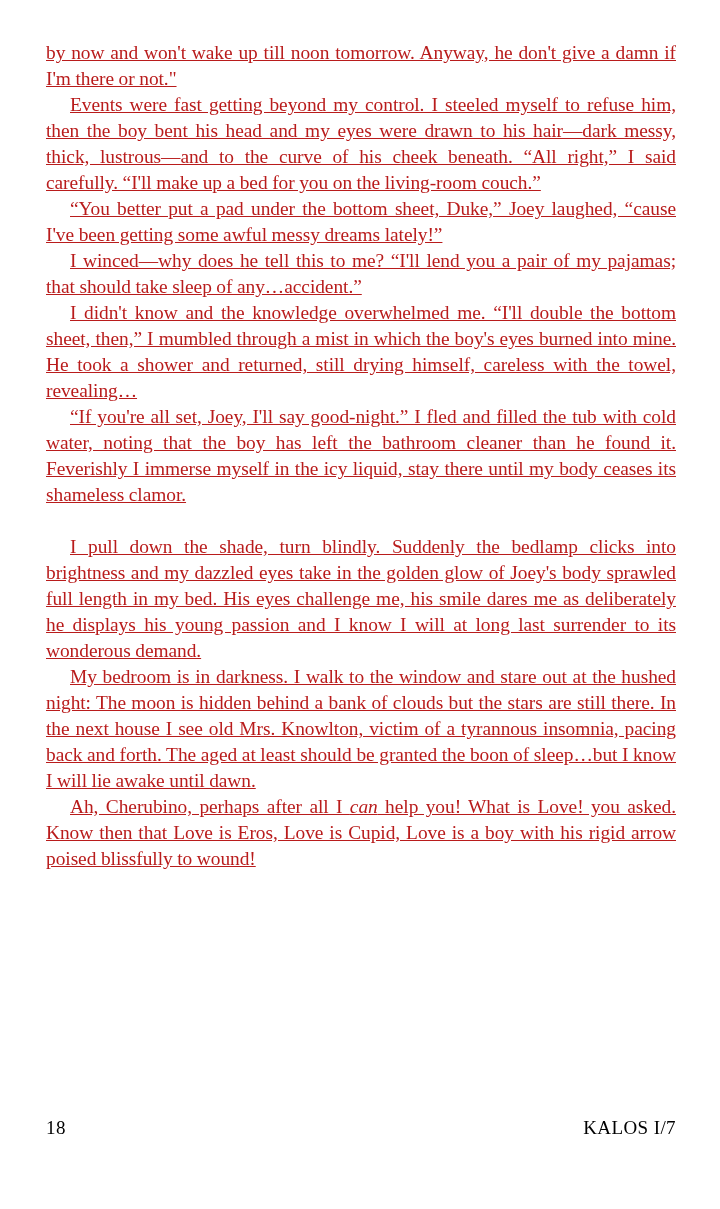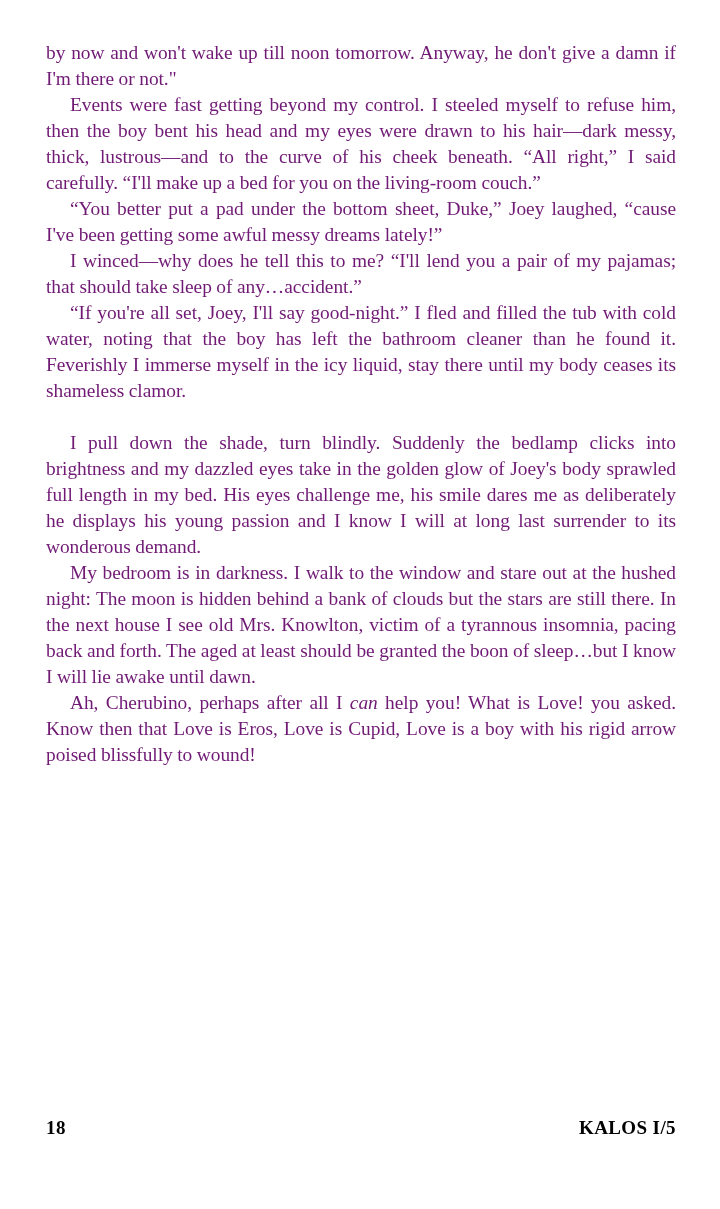--- a/index.html
+++ b/index.html
@@ -24,41 +24,42 @@
     width: 630px;
   }
   .para {
     margin: 0;
     font-size: 19.4px;
     line-height: 26px;
     text-align: justify;
     text-justify: inter-word;
     letter-spacing: -0.05px;
     word-spacing: -0.2px;
-    color: #701a75;
+    color: #b91c1c;
+    text-decoration: underline;
   }
   .para.indent {
     text-indent: 24px;
   }
   .block-gap {
     height: 26px;
   }
   .para em {
     font-style: italic;
   }
   .footer {
     position: absolute;
     left: 46px;
     top: 1117px;
     width: 630px;
     display: flex;
     justify-content: space-between;
     align-items: center;
     font-family: "Liberation Serif", "DejaVu Serif", serif;
-    font-weight: bold;
+    font-weight: normal;
     font-size: 19px;
     letter-spacing: 0.4px;
     color: #000000;
   }
   .footer-page-number {
     white-space: nowrap;
   }
   .footer-running-head {
     white-space: nowrap;
   }
@@ -67,29 +68,30 @@
 <body>
 
 <div class="page">
 
   <div class="text-column">
 
     <p class="para">by now and won't wake up till noon tomorrow. Anyway, he don't give a damn if I'm there or not."</p>
     <p class="para indent">Events were fast getting beyond my control. I steeled myself to refuse him, then the boy bent his head and my eyes were drawn to his hair—dark messy, thick, lustrous—and to the curve of his cheek beneath. “All right,” I said carefully. “I'll make up a bed for you on the living-room couch.”</p>
     <p class="para indent">“You better put a pad under the bottom sheet, Duke,” Joey laughed, “cause I've been getting some awful messy dreams lately!”</p>
     <p class="para indent">I winced—why does he tell this to me? “I'll lend you a pair of my pajamas; that should take sleep of any…accident.”</p>
+    <p class="para indent">I didn't know and the knowledge overwhelmed me. “I'll double the bottom sheet, then,” I mumbled through a mist in which the boy's eyes burned into mine. He took a shower and returned, still drying himself, careless with the towel, revealing…</p>
     <p class="para indent">“If you're all set, Joey, I'll say good-night.” I fled and filled the tub with cold water, noting that the boy has left the bathroom cleaner than he found it. Feverishly I immerse myself in the icy liquid, stay there until my body ceases its shameless clamor.</p>
 
     <div class="block-gap"></div>
 
     <p class="para indent">I pull down the shade, turn blindly. Suddenly the bedlamp clicks into brightness and my dazzled eyes take in the golden glow of Joey's body sprawled full length in my bed. His eyes challenge me, his smile dares me as deliberately he displays his young passion and I know I will at long last surrender to its wonderous demand.</p>
     <p class="para indent">My bedroom is in darkness. I walk to the window and stare out at the hushed night: The moon is hidden behind a bank of clouds but the stars are still there. In the next house I see old Mrs. Knowlton, victim of a tyrannous insomnia, pacing back and forth. The aged at least should be granted the boon of sleep…but I know I will lie awake until dawn.</p>
 
     <p class="para indent"><span>Ah, Cherubino, perhaps after all I </span><em>can</em><span> help you! What is Love! you asked. Know then that Love is Eros, Love is Cupid, Love is a boy with his rigid arrow poised blissfully to wound!</span></p>
 
   </div>
 
   <div class="footer">
     <span class="footer-page-number">18</span>
-    <span class="footer-running-head">KALOS I/5</span>
+    <span class="footer-running-head">KALOS I/7</span>
   </div>
 
 </div>
 
 </body></html>

